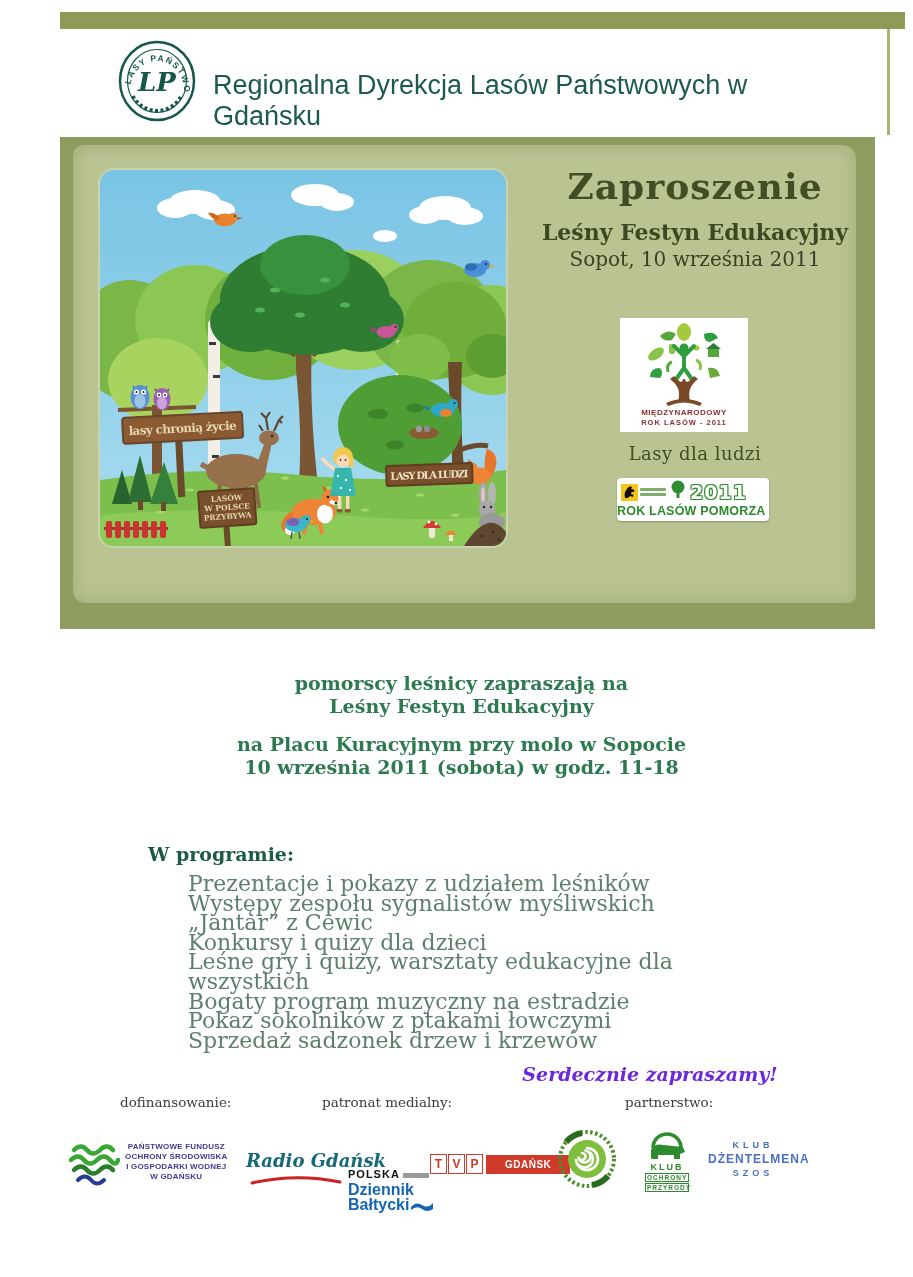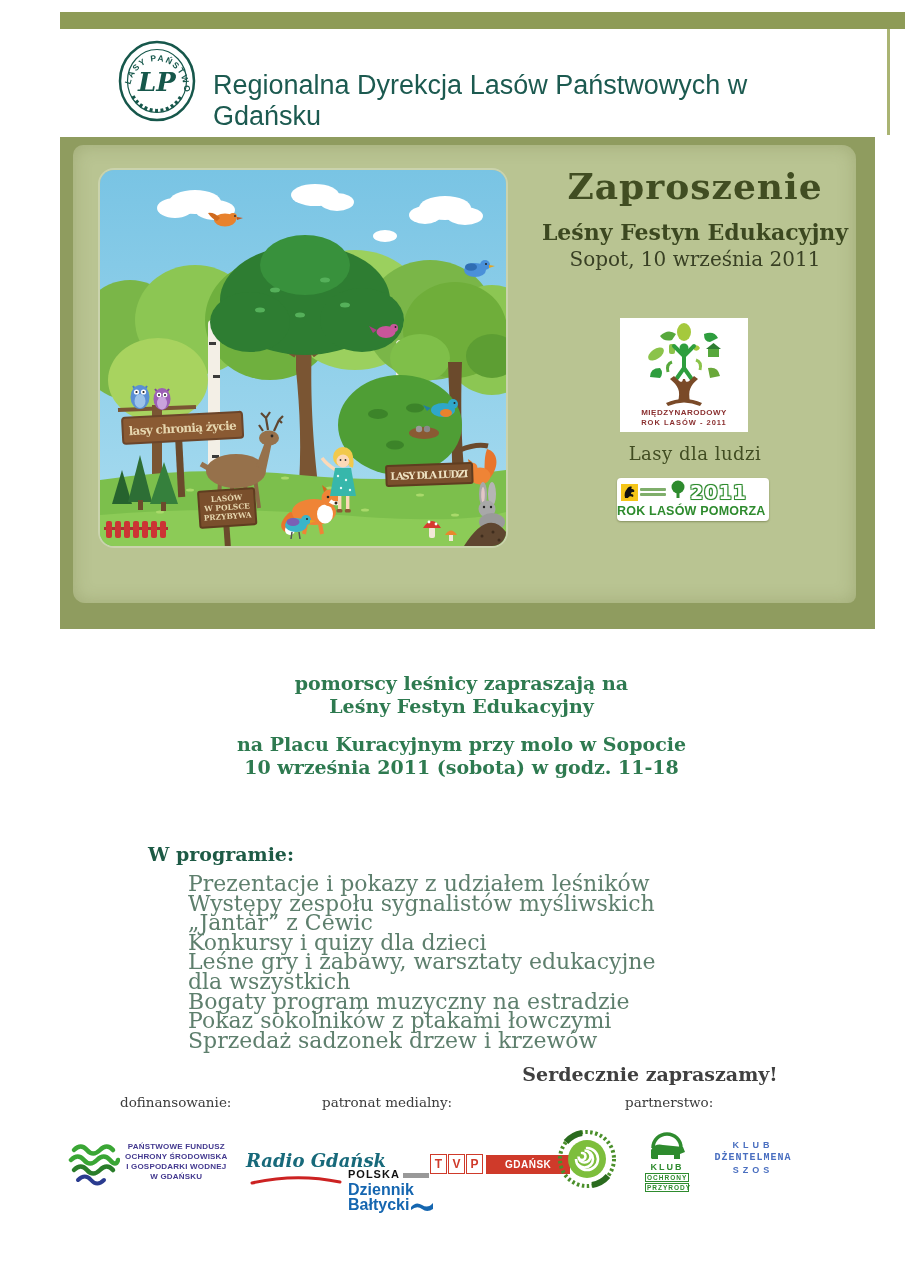--- a/index.html
+++ b/index.html
@@ -61,21 +61,21 @@
     position:absolute;left:0;bottom:3px;width:100%;text-align:left;
     font-family:"Liberation Sans",sans-serif;font-size:12.5px;font-weight:bold;color:#2e8b2e;
     letter-spacing:.2px;
   }
 
   
   .inv-line{left:10px;width:903px;text-align:center;font-weight:bold;color:#2e7a50;font-size:19px;}
   .program-heading{left:148px;top:843px;font-size:19px;font-weight:bold;color:#1d5a45;}
   .program-list{left:188px;top:874px;width:500px;font-size:22px;line-height:19.6px;color:#5e7f6d;}
   .closing{left:460px;top:1063px;width:380px;text-align:center;
-    font-size:19px;font-weight:bold;color:#404040;}
+    font-size:19px;font-weight:bold;font-style:italic;color:#6d28d9;}
 
   
   .f-label{top:1094px;font-size:13.5px;color:#3b3b3b;}
   .logo-wfos{left:68px;top:1136px;display:flex;align-items:center;}
   .wfos-text{margin-left:5px;font-family:"Liberation Sans",sans-serif;
     font-size:8px;font-weight:bold;color:#43398f;text-align:center;line-height:10px;letter-spacing:.2px;}
   .logo-radio{left:246px;top:1150px;width:100px;text-align:center;}
   .radio-word{font-size:18px;font-weight:bold;font-style:italic;color:#17697a;white-space:nowrap;}
   .logo-press{left:348px;top:1164px;width:90px;font-family:"Liberation Sans",sans-serif;}
   .press-brand{font-size:11px;font-weight:bold;color:#111;letter-spacing:1px;display:inline-block;}
@@ -86,21 +86,21 @@
     font-size:12px;display:flex;align-items:center;justify-content:center;margin-right:1px;background:#fff;}
   .tvp-city{background:#cf3a2a;color:#fff;font-weight:bold;font-size:10px;padding:4px 19px;margin-left:2px;letter-spacing:.5px;}
   .logo-spiral{left:558px;top:1130px;width:58px;height:58px;}
   .logo-lop{left:643px;top:1126px;width:48px;text-align:center;font-family:"Liberation Sans",sans-serif;}
   .lop-name{font-size:9px;font-weight:bold;color:#2e8b2e;letter-spacing:2px;margin-top:-2px;}
   .lop-box{font-size:6.5px;font-weight:bold;color:#2e8b2e;border:1px solid #2e8b2e;
     padding:0 1px;margin:1px auto 0;width:40px;letter-spacing:1px;}
   .logo-klub{left:708px;top:1140px;width:90px;text-align:center;
     font-family:"Liberation Sans",sans-serif;color:#4a6fc0;font-weight:bold;}
   .klub-l1{font-size:9px;letter-spacing:4px;}
-  .klub-l2{font-size:10px;letter-spacing:1px;margin-top:2px;font-family:Liberation Mono, monospace;}
+  .klub-l2{font-size:12px;letter-spacing:1px;margin-top:2px;}
   .klub-l3{font-size:9px;letter-spacing:4px;margin-top:2px;}
 </style>
 </head>
 <body>
 
 <div class="abs top-strip"></div>
 <div class="abs header-right-edge"></div>
 
 <div class="abs lp-seal">
   <svg viewBox="0 0 80 82" width="80" height="82">
@@ -424,21 +424,21 @@
 <div class="abs inv-line" style="top:672px">pomorscy leśnicy zapraszają na</div>
 <div class="abs inv-line" style="top:695px">Leśny Festyn Edukacyjny</div>
 <div class="abs inv-line" style="top:733px">na Placu Kuracyjnym przy molo w Sopocie</div>
 <div class="abs inv-line" style="top:756px">10 września 2011 (sobota) w godz. 11-18</div>
 
 <div class="abs program-heading">W programie:</div>
 <div class="abs program-list">
   <div>Prezentacje i pokazy z udziałem leśników</div>
   <div>Występy zespołu sygnalistów myśliwskich „Jantar” z Cewic</div>
   <div>Konkursy i quizy dla dzieci</div>
-  <div>Leśne gry i zabawy, warsztaty edukacyjne dla wszystkich</div>
+  <div>Leśne gry i quizy, warsztaty edukacyjne dla wszystkich</div>
   <div>Bogaty program muzyczny na estradzie</div>
   <div>Pokaz sokolników z ptakami łowczymi</div>
   <div>Sprzedaż sadzonek drzew i krzewów</div>
 </div>
 
 <div class="abs closing">Serdecznie zapraszamy!</div>
 
 <div class="abs f-label" style="left:120px">dofinansowanie:</div>
 <div class="abs f-label" style="left:322px">patronat medialny:</div>
 <div class="abs f-label" style="left:625px">partnerstwo:</div>

